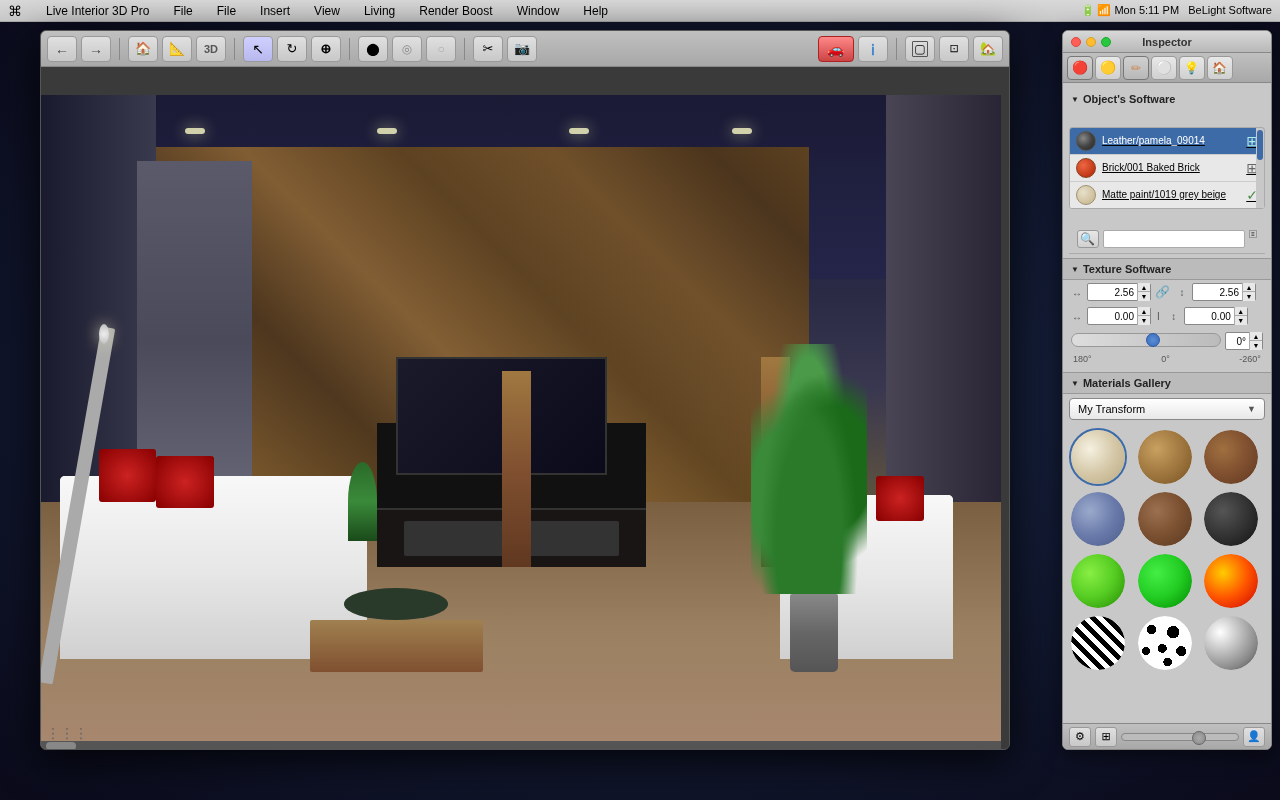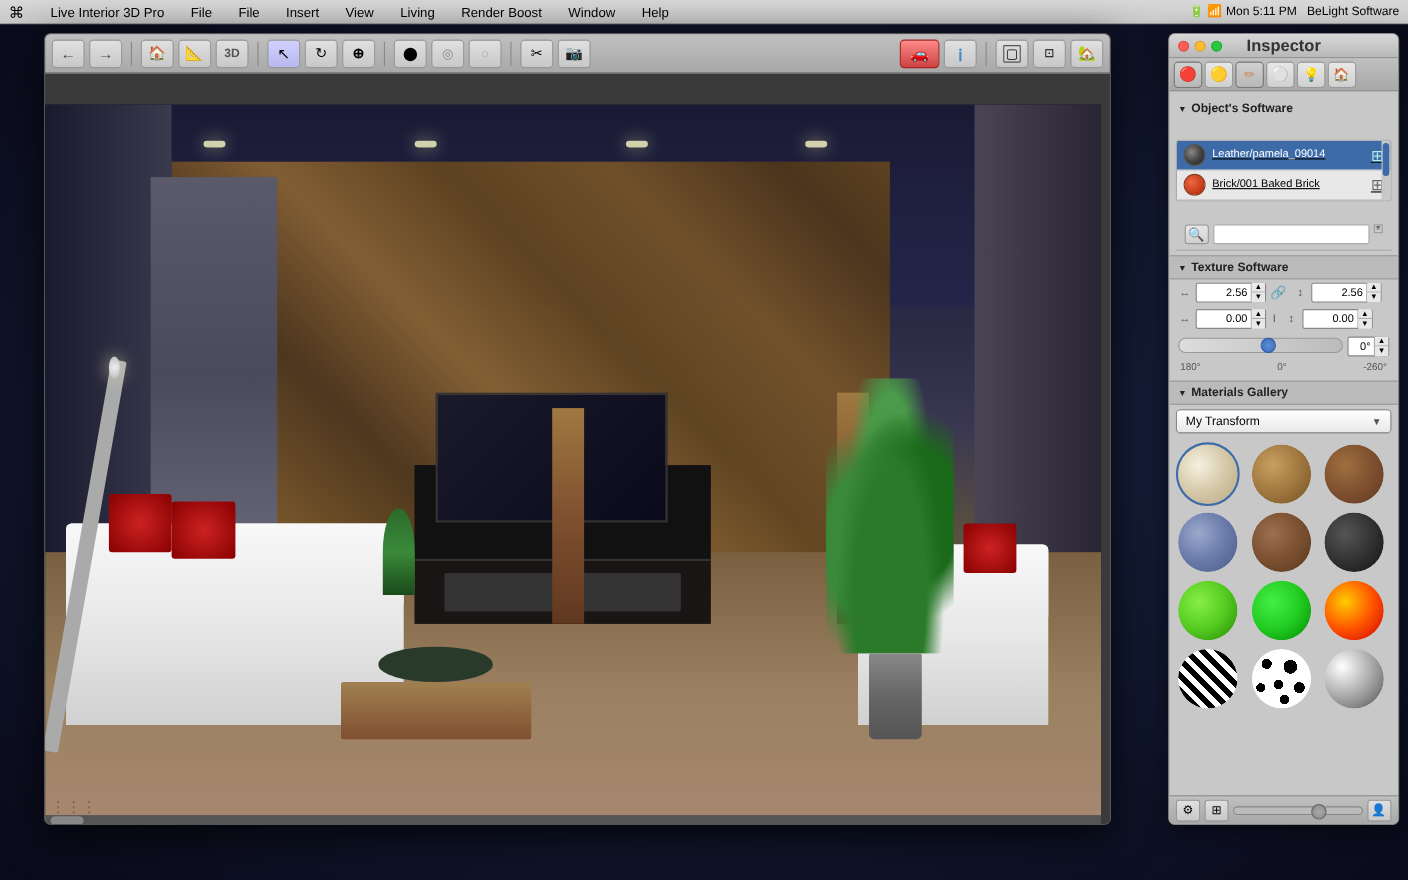--- a/index.html
+++ b/index.html
@@ -163,21 +163,21 @@
     }
     .inspector-tl {
       width: 10px; height: 10px;
       border-radius: 50%;
     }
     .insp-close { background: #ff5f57; border: 1px solid #e0443e; }
     .insp-min { background: #febc2e; border: 1px solid #d6a02a; }
     .insp-max { background: #28c840; border: 1px solid #1aab29; }
     .inspector-title {
       margin-left: auto;
-      font-size: 15px;
+      font-size: 11px;
       font-weight: 600;
       color: #333;
       position: absolute;
       left: 50%; transform: translateX(-50%);
     }
 
     
     .inspector-toolbar {
       height: 30px;
       background: linear-gradient(to bottom, #c0c0c0, #a8a8a8);
@@ -791,20 +791,27 @@
         <span class="material-name">Leather/pamela_09014</span>
         <span style="font-size: 14px; color: #aee;">⊞</span>
       </div>
 
       <div class="material-item" style="background: #e8e8e8;">
         <div class="material-swatch" style="background: radial-gradient(circle at 35% 35%, #ee6644, #cc4422, #aa2200); border-color: #884422;"></div>
         <span class="material-name">Brick/001 Baked Brick</span>
         <span style="font-size: 14px; color: #666;">⊞</span>
       </div>
 
+      <div class="material-item" style="background: #e8e8e8; border-bottom: none;">
+        <div class="material-swatch" style="background: radial-gradient(circle at 35% 35%, #e8e0cc, #d4c8a8, #c0b488); border-color: #a09070;"></div>
+        <span class="material-name" style="font-size: 10px; line-height: 1.2;">
+          <span>Matte paint/1019 grey beige</span>
+        </span>
+        <span style="font-size: 14px; color: #4a8a4a;">✓</span>
+      </div>
       <div class="material-scrollbar">
         <div class="material-scrollbar-thumb"></div>
       </div>
     </div>
 
     <div style="display: flex; align-items: center; padding: 3px 8px; gap: 4px; margin: 2px 6px;">
       <div style="width: 22px; height: 18px; background: linear-gradient(to bottom, #e8e8e8, #d0d0d0); border: 1px solid #999; border-radius: 3px; display: flex; align-items: center; justify-content: center; cursor: pointer; font-size: 12px;">🔍</div>
       <div style="flex: 1; height: 18px; background: white; border: 1px solid #aaa; border-radius: 2px;"></div>
       <div style="width: 8px; height: 18px; display: flex; flex-direction: column; gap: 1px; cursor: pointer;">
         <div style="width: 8px; height: 8px; background: #ccc; border: 1px solid #999; display: flex; align-items: center; justify-content: center; font-size: 6px;">≡</div>

